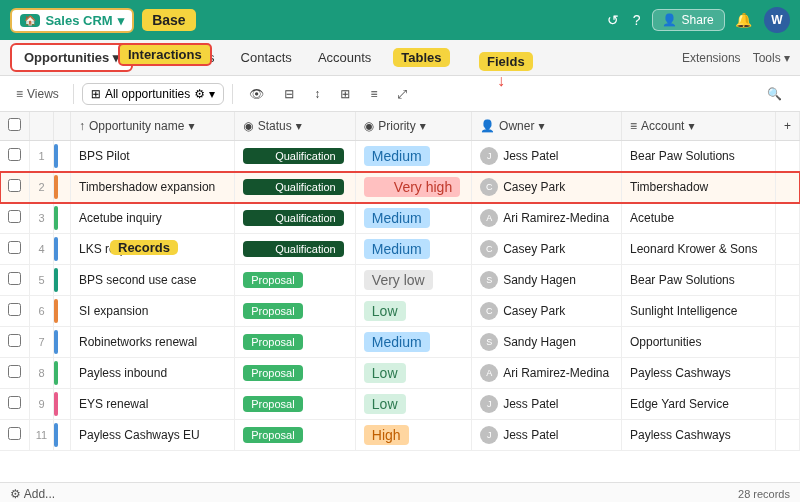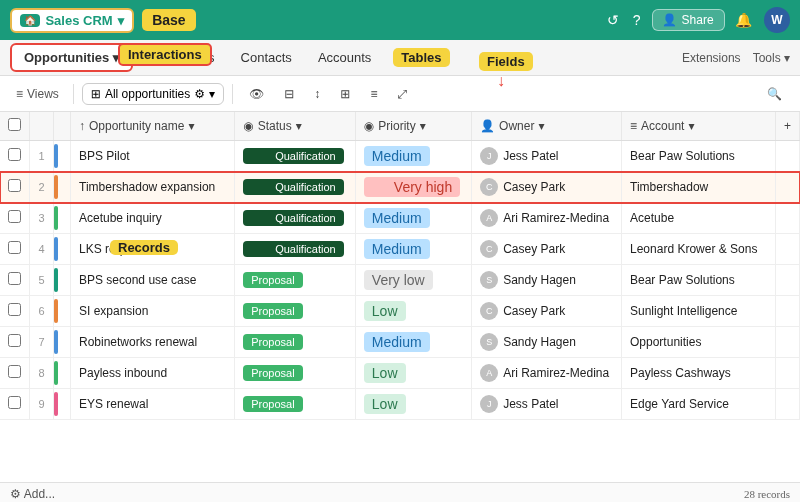--- a/index.html
+++ b/index.html
@@ -617,28 +617,46 @@
       <td><span class="priority priority-low">Low</span></td>
       <td>
         <div class="owner-cell">
           <div class="owner-avatar">J</div>
           <span>Jess Patel</span>
         </div>
       </td>
       <td>Edge Yard Service</td>
       <td></td>
     </tr>
+          <tr>
+      <td class="checkbox-col"><input type="checkbox" style=""></td>
+      <td class="row-num">11</td>
+      <td class="row-color">
+              <div class="color-bar color-blue"></div>
+            </td>
+      <td>Payless Cashways EU</td>
+      <td><span class="badge badge-proposal">Proposal</span></td>
+      <td><span class="priority priority-high">High</span></td>
+      <td>
+        <div class="owner-cell">
+          <div class="owner-avatar">J</div>
+          <span>Jess Patel</span>
+        </div>
+      </td>
+      <td>Payless Cashways</td>
+      <td></td>
+    </tr>
         </tbody>
     </table>
   </div>
 
   <div class="bottom-bar">
     <div class="add-btn">
       <span>⚙</span>
       <span>Add...</span>
     </div>
-    <span style="margin-left:auto;font-family:Liberation Serif, serif;">28 records</span>
+    <span style="margin-left:auto;">28 records</span>
   </div>
 
   <div style="position:absolute; top:240px; left:110px; background:#f5d43e; border-radius:5px; padding:0 8px; font-weight:700; font-size:13px; color:#222; pointer-events:none; z-index:10;">Records</div>
 
   <div style="position:absolute; top:43px; left:118px; background:#f5d43e; border-radius:5px; padding:2px 8px; font-weight:700; font-size:13px; color:#222; pointer-events:none; z-index:10; border: 2px solid #e8453c;">Interactions</div>
 </div>
 
 </body></html>

